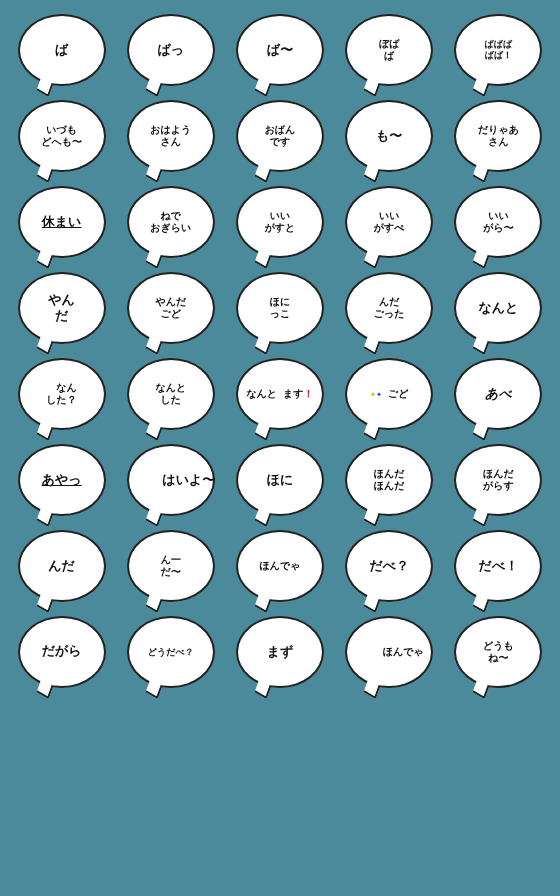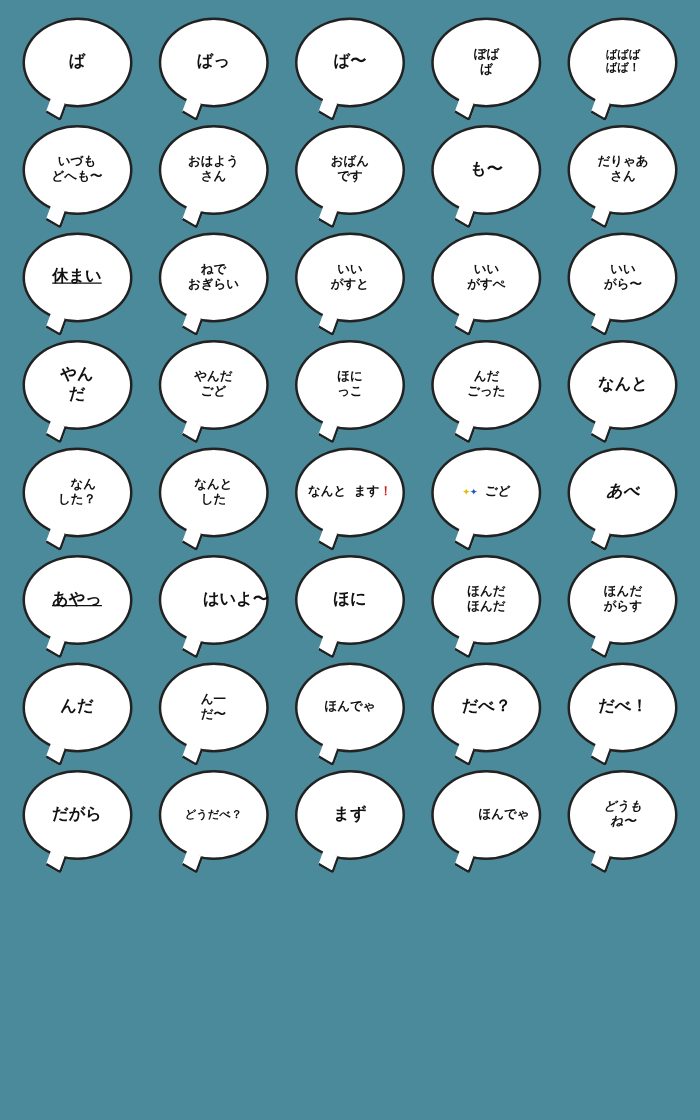--- a/index.html
+++ b/index.html
@@ -289,17 +289,17 @@
         <span class="text normal" style="white-space: pre;">まず</span>
       </div>
     </div>
     <div class="bubble-wrapper">
       <div class="bubble">
         <span class="text small" style="white-space: pre; padding-left: 28px;">ほんでゃ</span>
       </div>
     </div>
     <div class="bubble-wrapper">
       <div class="bubble">
-        <span class="text small" style="white-space: pre; font-style: italic;">どうも
+        <span class="text small" style="white-space: pre;">どうも
 ね〜</span>
       </div>
     </div>
   </div>
 
 </body></html>

